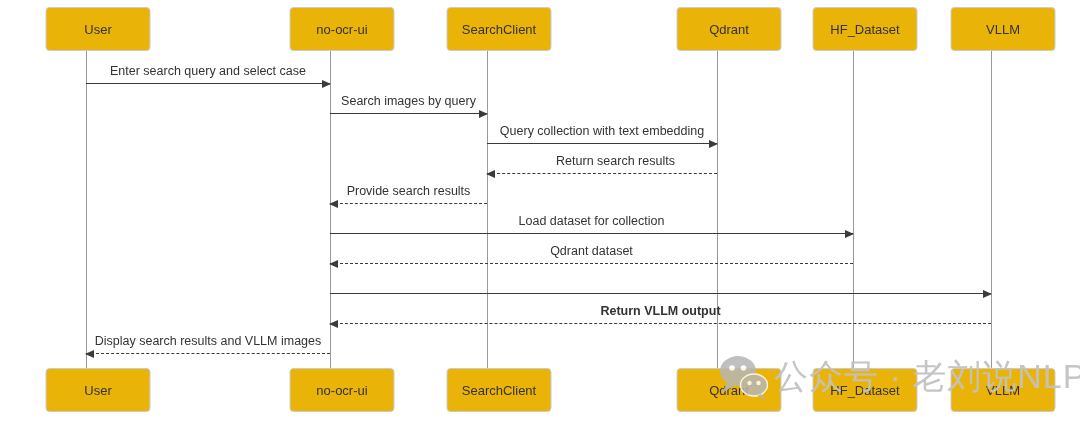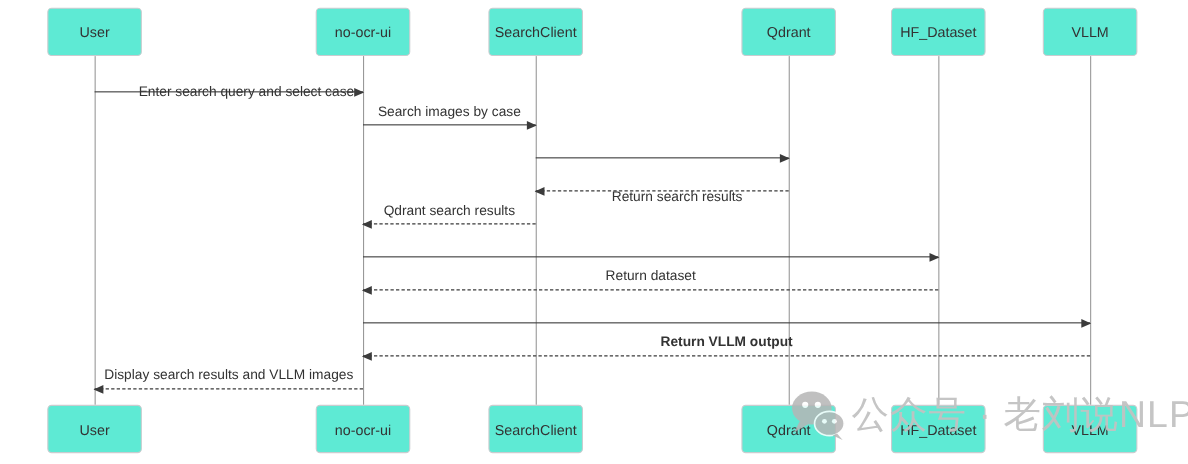--- a/index.html
+++ b/index.html
@@ -6,28 +6,29 @@
   html, body { background: #ffffff; }
   body {
     width: 1080px; height: 422px;
     position: relative; overflow: hidden;
     font-family: "Liberation Sans", sans-serif;
   }
   #stage { position: absolute; left: 0; top: 0; width: 1080px; height: 422px; }
 
   .actor-box {
     position: absolute;
-    width: 86px; height: 44px;
-    background: #5eead4;
+    width: 105px; height: 44px;
+    background: #eab308;
     border: 1px solid var(--box-border, #c9cccf);
     border-radius: 4px;
     display: flex; align-items: center; justify-content: center;
     font-size: 13px; color: #333333;
     transform: translateX(-50%);
     z-index: 2;
+    margin-left: 12px;
   }
   .lifeline {
     position: absolute;
     width: 1px;
     background: var(--lifeline, #999999);
     z-index: 1;
   }
   .msg-line {
     position: absolute;
     height: 0;
@@ -102,43 +103,45 @@
     <div class="actor-box" style="left: 717px; top: 368px;">Qdrant</div>
     <div class="lifeline" style="left: 853px; top: 51px; height: 317px;"></div>
     <div class="actor-box" style="left: 853px; top: 7px;">HF_Dataset</div>
     <div class="actor-box" style="left: 853px; top: 368px;">HF_Dataset</div>
     <div class="lifeline" style="left: 991px; top: 51px; height: 317px;"></div>
     <div class="actor-box" style="left: 991px; top: 7px;">VLLM</div>
     <div class="actor-box" style="left: 991px; top: 368px;">VLLM</div>
     <div class="msg-line solid" style="left: 86px; top: 83px; width: 244px;">
       <span class="arrow r"></span>
     </div>
-    <div class="msg-label" style="left: 224px; top: 64px; margin-top: 12px;">Enter search query and select case</div>
+    <div class="msg-label" style="left: 208px; top: 64px;">Enter search query and select case</div>
     <div class="msg-line solid" style="left: 330px; top: 113px; width: 157px;">
       <span class="arrow r"></span>
     </div>
-    <div class="msg-label" style="left: 408.5px; top: 94px;">Search images by case</div>
+    <div class="msg-label" style="left: 408.5px; top: 94px;">Search images by query</div>
     <div class="msg-line solid" style="left: 487px; top: 143px; width: 230px;">
       <span class="arrow r"></span>
     </div>
+    <div class="msg-label" style="left: 602px; top: 124px;">Query collection with text embedding</div>
     <div class="msg-line dashed" style="left: 487px; top: 173px; width: 230px;">
       <span class="arrow l"></span>
     </div>
-    <div class="msg-label" style="left: 602px; top: 172px; padding-left: 27px;">Return search results</div>
+    <div class="msg-label" style="left: 602px; top: 154px; padding-left: 27px;">Return search results</div>
     <div class="msg-line dashed" style="left: 330px; top: 203px; width: 157px;">
       <span class="arrow l"></span>
     </div>
-    <div class="msg-label" style="left: 408.5px; top: 184px;">Qdrant search results</div>
+    <div class="msg-label" style="left: 408.5px; top: 184px;">Provide search results</div>
     <div class="msg-line solid" style="left: 330px; top: 233px; width: 523px;">
       <span class="arrow r"></span>
     </div>
+    <div class="msg-label" style="left: 591.5px; top: 214px;">Load dataset for collection</div>
     <div class="msg-line dashed" style="left: 330px; top: 263px; width: 523px;">
       <span class="arrow l"></span>
     </div>
-    <div class="msg-label" style="left: 591.5px; top: 244px;">Return dataset</div>
+    <div class="msg-label" style="left: 591.5px; top: 244px;">Qdrant dataset</div>
     <div class="msg-line solid" style="left: 330px; top: 293px; width: 661px;">
       <span class="arrow r"></span>
     </div>
     <div class="msg-line dashed" style="left: 330px; top: 323px; width: 661px;">
       <span class="arrow l"></span>
     </div>
     <div class="msg-label" style="left: 660.5px; top: 304px; font-weight: bold;">Return VLLM output</div>
     <div class="msg-line dashed" style="left: 86px; top: 353px; width: 244px;">
       <span class="arrow l"></span>
     </div>

